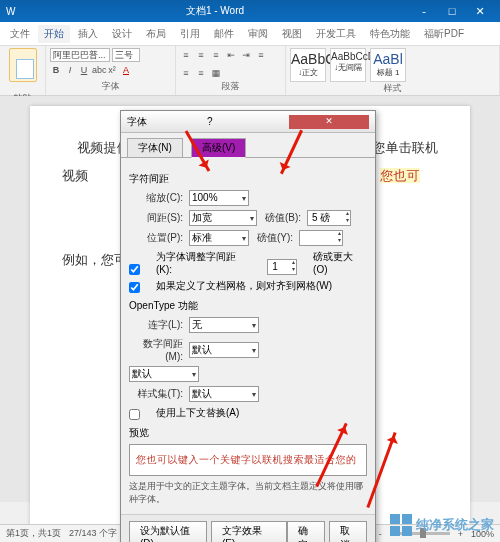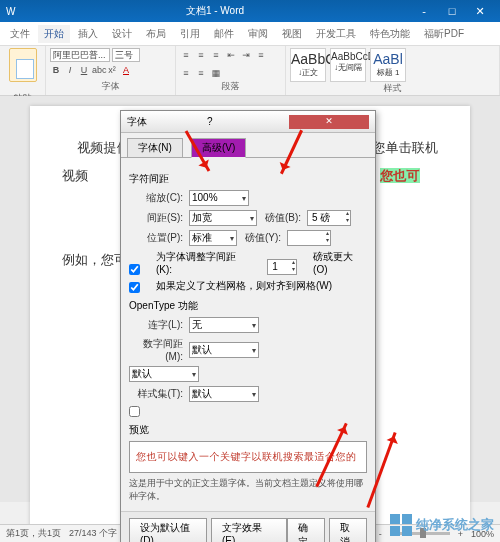--- a/index.html
+++ b/index.html
@@ -15,21 +15,21 @@
   .ribbon-label { text-align: center; font-size: 9px; color: #666; }
   .ribbon-body { flex: 1; display: flex; align-items: center; gap: 4px; }
   .paste-icon { width: 28px; height: 34px; background: #fff3d6; border: 1px solid #e8c16a; border-radius: 2px; position: relative; }
   .paste-icon::after { content: ""; width: 16px; height: 18px; background: #fff; border: 1px solid #93c1e8; position: absolute; bottom: 2px; right: 2px; }
   .ribbon-combo { width: 60px; height: 14px; border: 1px solid #bbb; background: #fff; font-size: 9px; padding: 0 2px; line-height: 12px; }
   .ribbon-mini { width: 12px; height: 12px; display: inline-block; text-align: center; line-height: 12px; }
   .style-box { width: 36px; height: 34px; border: 1px solid #d0d0d0; background: #fff; text-align: center; padding-top: 2px; font-size: 10px; color: #333; }
   .style-box .abc { font-size: 14px; }
   .docarea { position: absolute; top: 96px; left: 0; right: 0; bottom: 40px; background: #e7e7e7; display: flex; justify-content: center; padding-top: 10px; }
   .page { width: 440px; height: 560px; background: #fff; box-shadow: 0 0 4px rgba(0,0,0,0.2); padding: 28px 32px; font-size: 13px; line-height: 28px; color: #333; position: relative; text-align: justify; }
-  .hilite { background: #86efac; color: #c0392b; font-weight: bold; }
+  .hilite { background: #fef9c3; color: #c0392b; }
   .dialog { position: absolute; top: 110px; left: 120px; width: 256px; background: #f0f0f0; border: 1px solid #8a8a8a; box-shadow: 2px 2px 6px rgba(0,0,0,0.3); font-size: 10px; z-index: 20; }
   .dialog-title { height: 22px; background: linear-gradient(#fff,#e4e4e4); display: flex; align-items: center; padding: 0 6px; border-bottom: 1px solid #bbb; }
   .dialog-title span { flex: 1; }
   .dialog-title .x { width: 16px; height: 14px; background: #c75050; color: #fff; text-align: center; line-height: 13px; font-size: 9px; }
   .tabs { display: flex; padding: 4px 6px 0; gap: 8px; }
   .tab { padding: 2px 10px; border: 1px solid #aaa; background: #e8e8e8; font-size: 10px; position: relative; top: 1px; }
   .tab.active { background: #a21caf; border-bottom-color: #f0f0f0; }
   .dialog-body { border-top: 1px solid #aaa; padding: 8px; }
   .section-title { font-size: 10px; margin: 6px 0 4px; }
   .row { display: flex; align-items: center; margin: 4px 0; gap: 4px; }
@@ -163,21 +163,21 @@
       <div class="combo" style="width:60px">100%</div>
     </div>
     <div class="row">
       <label>间距(S):</label>
       <div class="combo" style="width:68px">加宽</div>
       <label style="width:42px">磅值(B):</label>
       <div class="spinner" style="width:44px">5 磅</div>
     </div>
     <div class="row">
       <label>位置(P):</label>
-      <div class="combo" style="width:48px">标准</div>
+      <div class="combo" style="width:60px">标准</div>
       <label style="width:42px">磅值(Y):</label>
       <div class="spinner" style="width:44px"></div>
     </div>
     <div class="row chk">
       <input type="checkbox" checked="" style="">
       <span>为字体调整字间距(K):</span>
       <div class="spinner" style="width:30px">1</div>
       <span>磅或更大(O)</span>
     </div>
     <div class="row chk">
@@ -196,20 +196,21 @@
     </div>
     <div class="row">
       <div class="combo" style="width:70px">默认</div>
     </div>
     <div class="row">
       <label>样式集(T):</label>
       <div class="combo" style="width:70px">默认</div>
     </div>
     <div class="row chk">
       <input type="checkbox" style="">
+      <span>使用上下文替换(A)</span>
     </div>
 
     <div class="section-title">预览</div>
     <div class="preview-box">
       <span style="letter-spacing:0.5px">您也可以键入一个关键字以联机搜索最适合您的</span>
     </div>
     <div class="note">这是用于中文的正文主题字体。当前文档主题定义将使用哪种字体。</div>
   </div>
   <div class="btns">
     <div class="btn-group-left">

